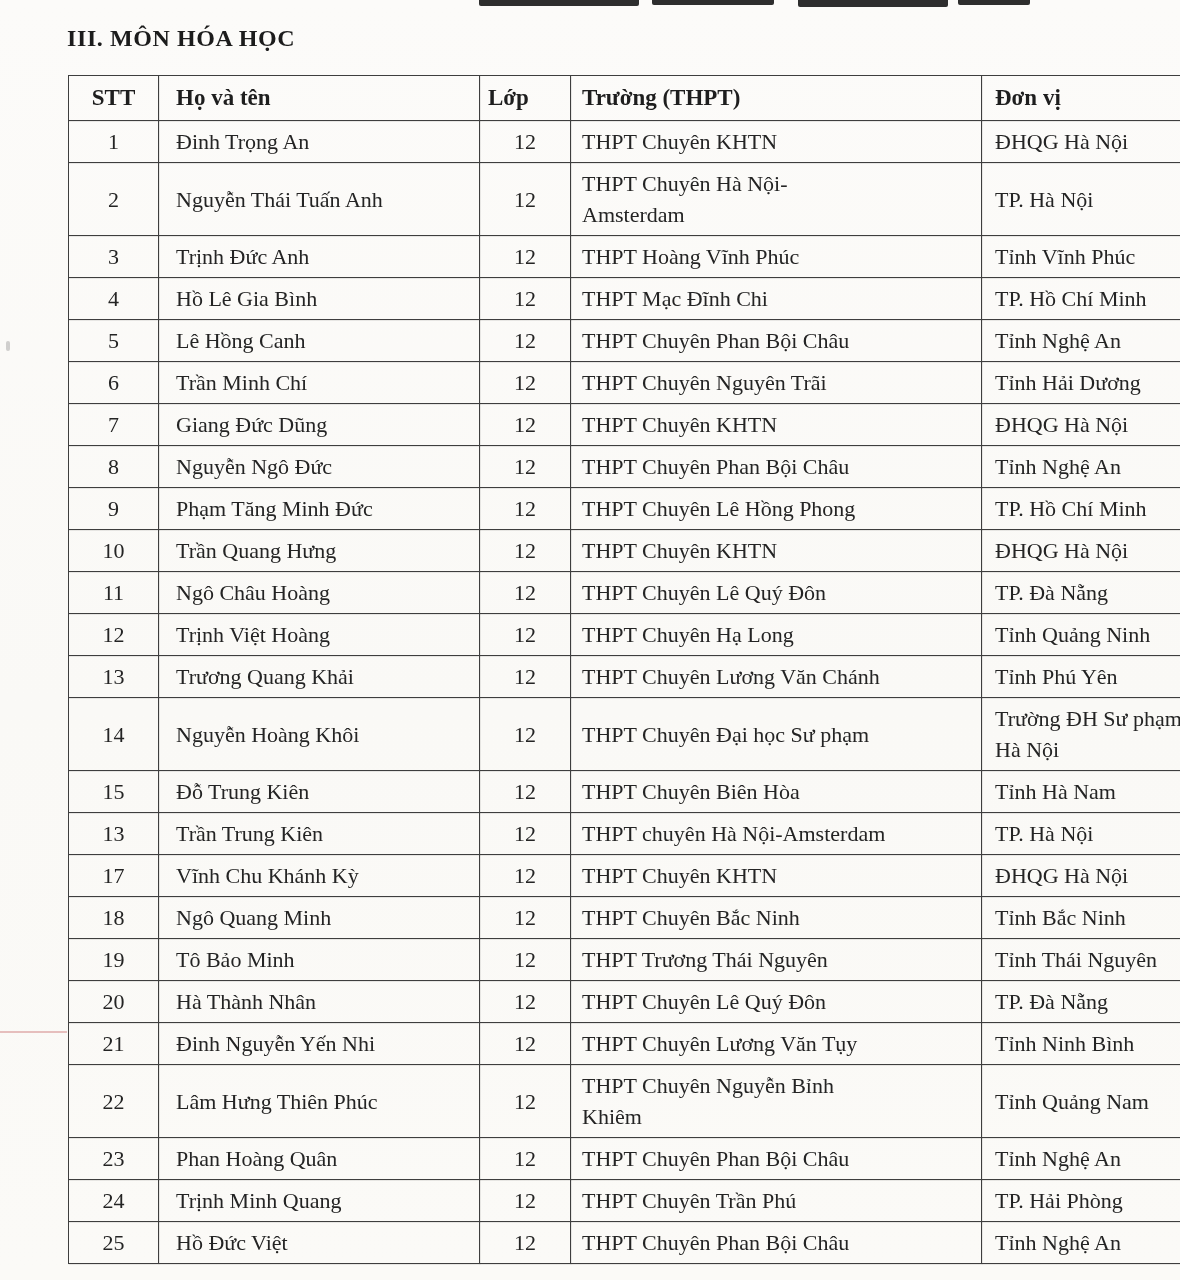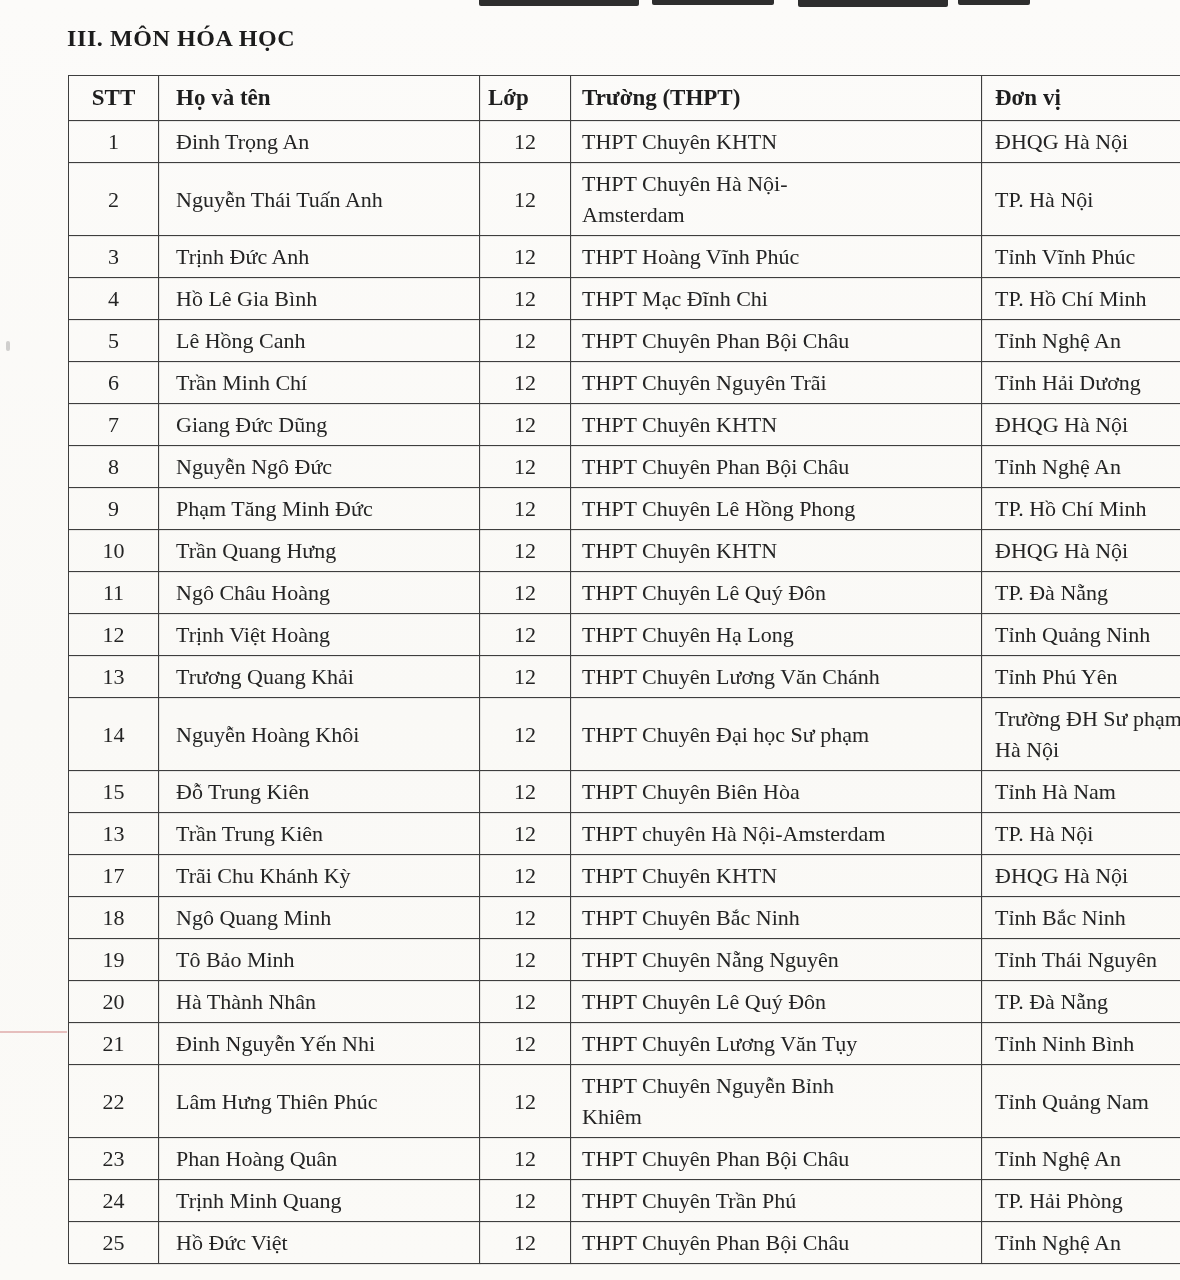--- a/index.html
+++ b/index.html
@@ -186,37 +186,37 @@
         </tr>
         <tr>
           <td class="col0">13</td>
           <td class="col1">Trần Trung Kiên</td>
           <td class="col2">12</td>
           <td class="col3">THPT chuyên Hà Nội-Amsterdam</td>
           <td class="col4">TP. Hà Nội</td>
         </tr>
         <tr>
           <td class="col0">17</td>
-          <td class="col1">Trãi Chu Khánh Kỳ</td>
+          <td class="col1">Vĩnh Chu Khánh Kỳ</td>
           <td class="col2">12</td>
           <td class="col3">THPT Chuyên KHTN</td>
           <td class="col4">ĐHQG Hà Nội</td>
         </tr>
         <tr>
           <td class="col0">18</td>
           <td class="col1">Ngô Quang Minh</td>
           <td class="col2">12</td>
           <td class="col3">THPT Chuyên Bắc Ninh</td>
           <td class="col4">Tỉnh Bắc Ninh</td>
         </tr>
         <tr>
           <td class="col0">19</td>
           <td class="col1">Tô Bảo Minh</td>
           <td class="col2">12</td>
-          <td class="col3">THPT Chuyên Nẵng Nguyên</td>
+          <td class="col3">THPT Trương Thái Nguyên</td>
           <td class="col4">Tỉnh Thái Nguyên</td>
         </tr>
         <tr>
           <td class="col0">20</td>
           <td class="col1">Hà Thành Nhân</td>
           <td class="col2">12</td>
           <td class="col3">THPT Chuyên Lê Quý Đôn</td>
           <td class="col4">TP. Đà Nẵng</td>
         </tr>
         <tr>

